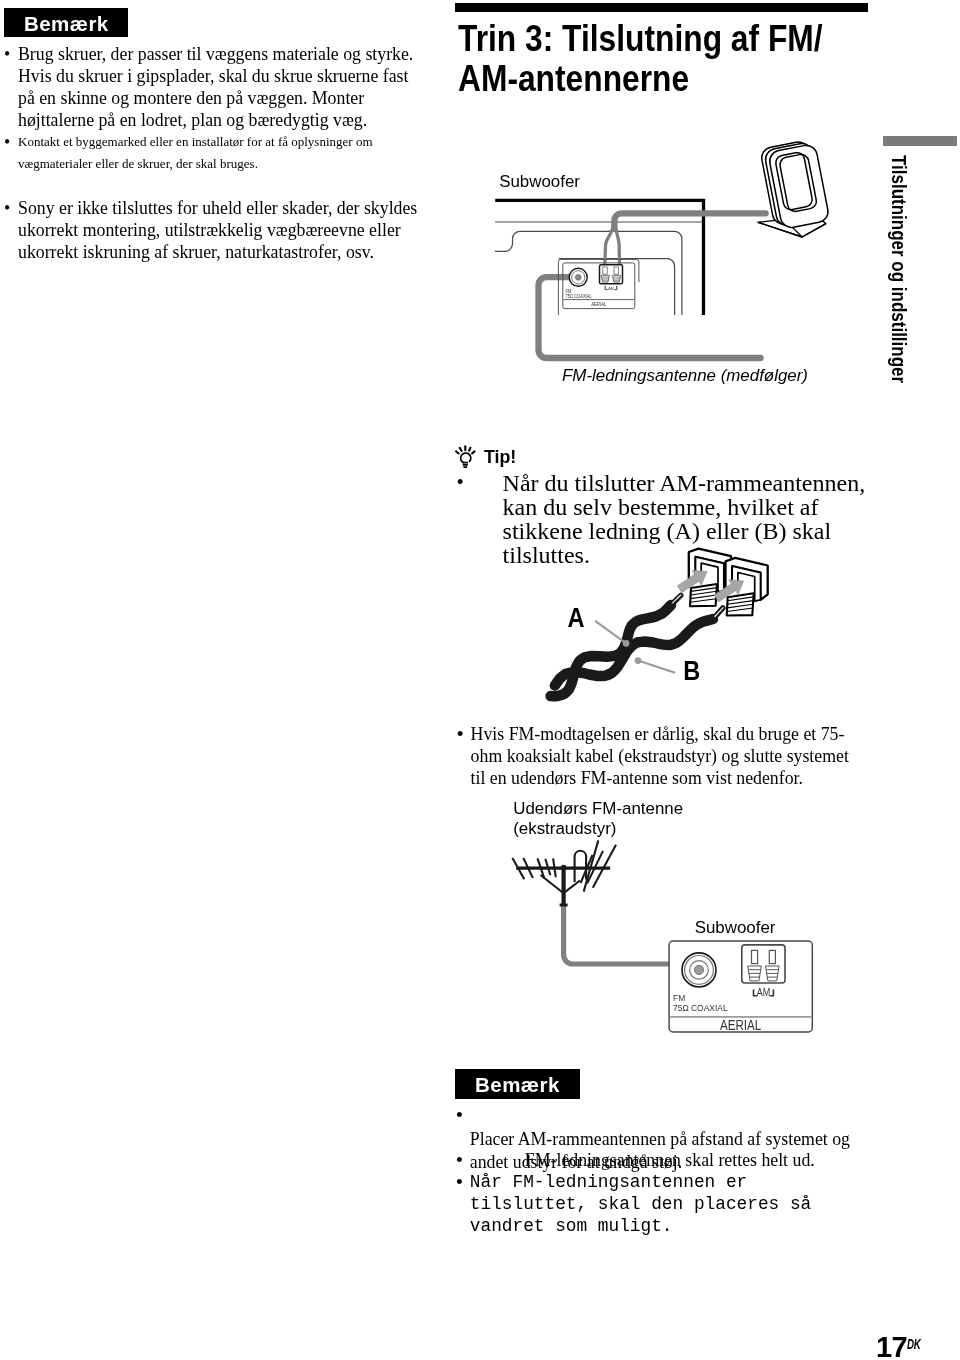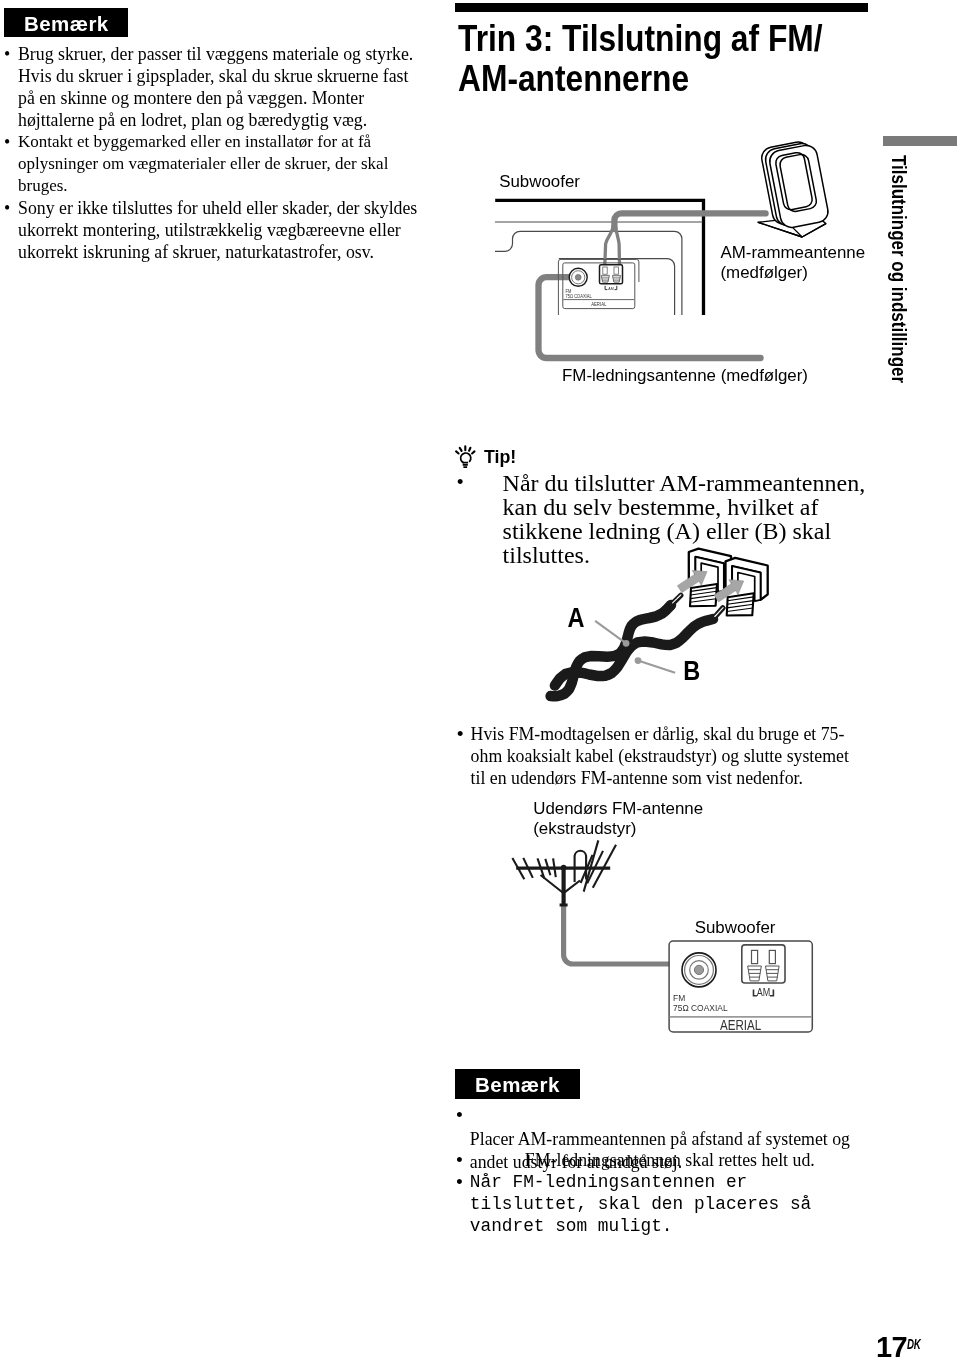--- a/index.html
+++ b/index.html
@@ -52,40 +52,36 @@
     <span style="font-size:20.5px;margin-left:20.4px;letter-spacing:0.45px;line-height:21px;padding-top:1.5px;">Bemærk</span>
   </div>
 
   <div class="bul" style="left:4px;top:42.5px;width:414px;">
     <span class="dot" style="width:14px;font-size:17.8px;line-height:22px;">•</span>
     <span class="txt" style="font-size:17.8px;line-height:22px;">Brug skruer, der passer til væggens materiale og styrke. Hvis du skruer i gipsplader, skal du skrue skruerne fast på en skinne og montere den på væggen. Monter højttalerne på en lodret, plan og bæredygtig væg.</span>
   </div>
 
   <div class="bul" style="left:4px;top:130.5px;width:414px;">
     <span class="dot" style="width:14px;font-size:17.8px;line-height:22px;">•</span>
-    <span class="txt" style="font-size:17px;line-height:22px;">Kontakt et byggemarked eller en installatør for at få oplysninger om vægmaterialer eller de skruer, der skal bruges.</span>
+    <span class="txt" style="font-size:13px;line-height:22px;">Kontakt et byggemarked eller en installatør for at få oplysninger om vægmaterialer eller de skruer, der skal bruges.</span>
   </div>
 
   <div class="bul" style="left:4px;top:196.5px;width:414px;">
     <span class="dot" style="width:14px;font-size:17.8px;line-height:22px;">•</span>
     <span class="txt" style="font-size:17.8px;line-height:22px;">Sony er ikke tilsluttes for uheld eller skader, der skyldes ukorrekt montering, utilstrækkelig vægbæreevne eller ukorrekt iskruning af skruer, naturkatastrofer, osv.</span>
   </div>
 
   <div class="rule" style="left:455px;top:3px;width:413px;height:9px;"></div>
   <div class="headline" style="left:458.3px;top:17.5px;width:560px;">
     <div>Trin 3: Tilslutning af FM/</div>
     <div>AM-antennerne</div>
   </div>
 
   <div class="dlabel" style="left:499.2px;top:171.5px;">Subwoofer</div>
-  <div class="dlabel" style="left:720.5px;top:243px;">
-    <div>AM-rammeantenne</div>
-    <div>(medfølger)</div>
-  </div>
-  <div class="dlabel" style="left:562px;top:366px;">FM-ledningsantenne (medfølger)</div>
+  <div class="dlabel" style="left:562px;top:366px;font-style:italic;">FM-ledningsantenne (medfølger)</div>
 
   <div class="abs" style="left:480px;top:190px;width:400px;height:200px;overflow:visible;">
   <svg width="400" height="200" viewBox="0 0 400 200" style="overflow:visible">
 
     <g fill="none" stroke="#000" stroke-linecap="butt">
       <path d="M15.2,10.4 H223.5 V125" stroke-width="3.3"></path>
       <path d="M15,32 H222.7" stroke-width="1.2" stroke="#4a4a4a"></path>
       <path d="M15,61.3 H25 a7.5,7.5 0 0 0 7.5,-7.5 v-5 a7.5,7.5 0 0 1 7.5,-7.5 H194.4 a7.5,7.5 0 0 1 7.5,7.5 V125" stroke-width="1.2" stroke="#4a4a4a"></path>
       <path d="M78.8,68.6 H187.1 a7.5,7.5 0 0 1 7.5,7.5 V125" stroke-width="1.2" stroke="#4a4a4a"></path>
     </g>
@@ -227,21 +223,21 @@
     </g>
     <g>
       <path d="M 182.7,57.3 L 208.7,53.3 L 207.3,75.1 L 181.7,75.5 Z" fill="#fff" stroke="#000" stroke-width="2.1" stroke-linejoin="round"></path>
       <g stroke="#000" stroke-width="1.1" fill="none">
         <path d="M182.5,60.7 L208.5,56.9 M182.3,64.3 L208.3,60.6 M182.1,67.9 L208.1,64.3 M181.9,71.5 L207.9,68.0"></path>
       </g>
     </g>
   </svg>
   </div>
 
-  <div class="dlabel" style="left:513.2px;top:798.6px;margin-left:20px;">
+  <div class="dlabel" style="left:513.2px;top:798.6px;">
     <div>Udendørs FM-antenne</div>
     <div>(ekstraudstyr)</div>
   </div>
   <div class="dlabel" style="left:694.7px;top:917.5px;">Subwoofer</div>
 
   <div class="abs" style="left:490px;top:835px;width:340px;height:210px;">
   <svg width="340" height="210" viewBox="0 0 340 210">
 
     <path d="M 73.6,69 V 120 a 9,9 0 0 0 9,9 H 215" fill="none" stroke="#808080" stroke-width="5.2" stroke-linecap="butt" stroke-linejoin="round"></path>
 

